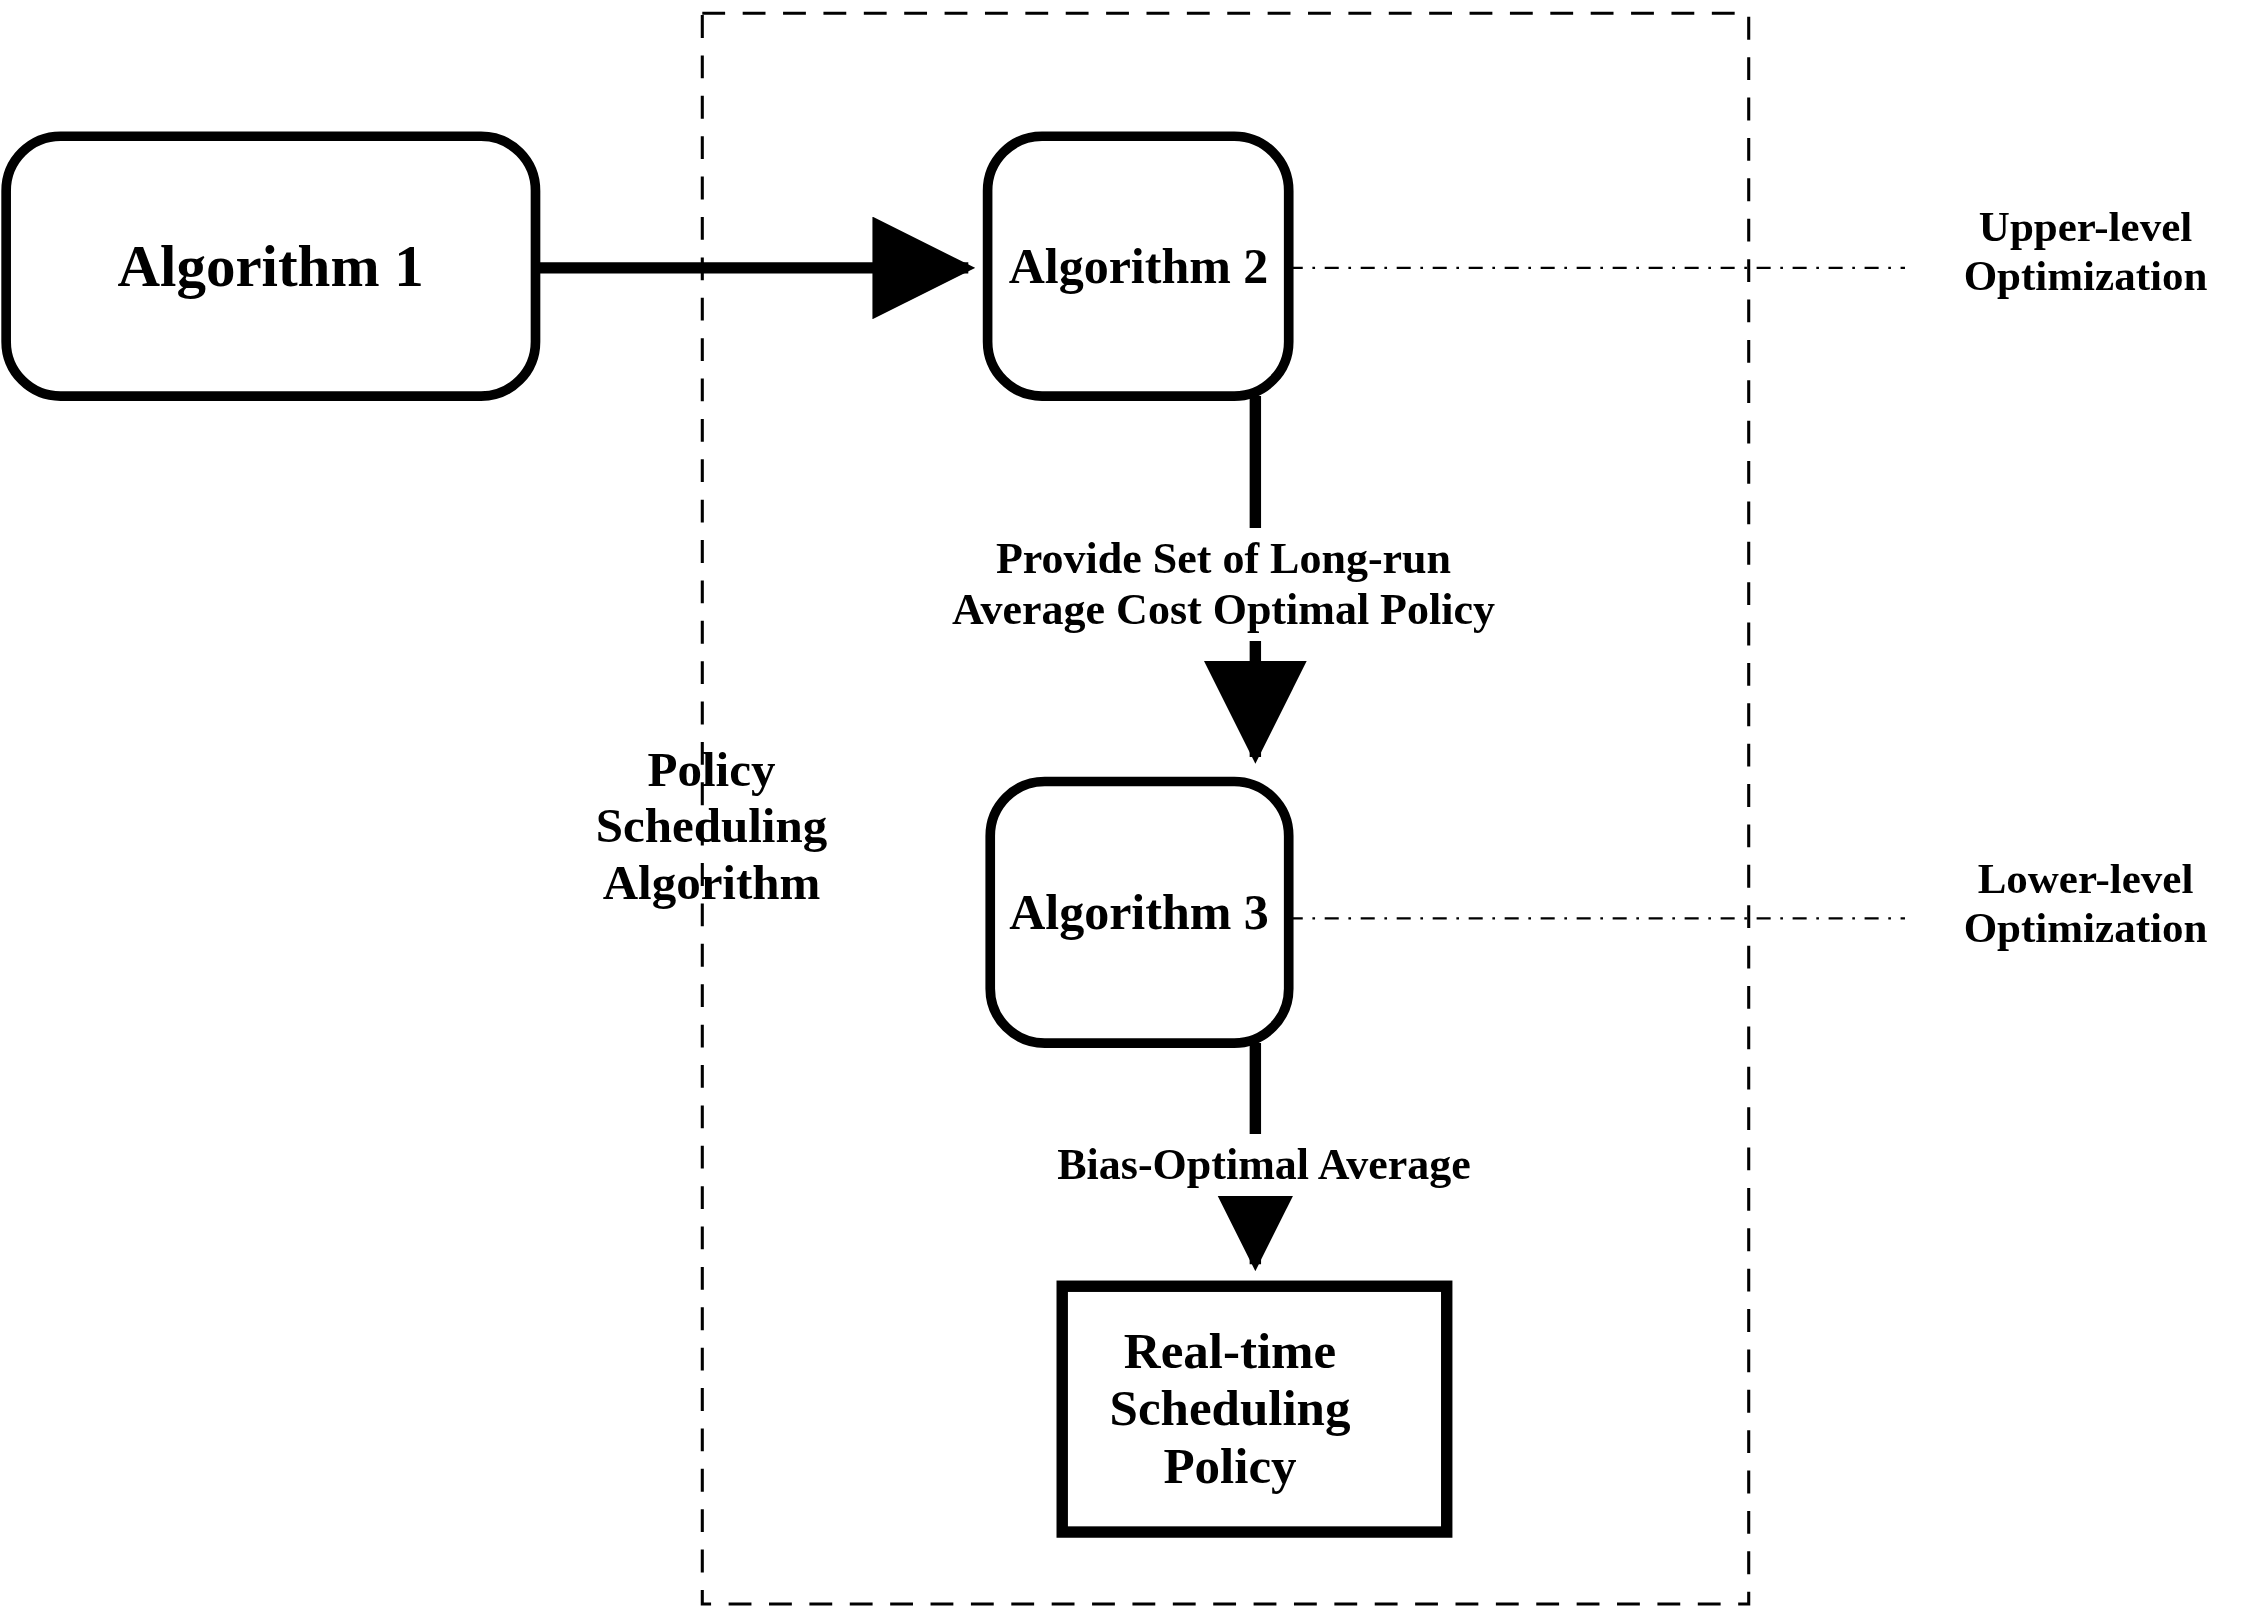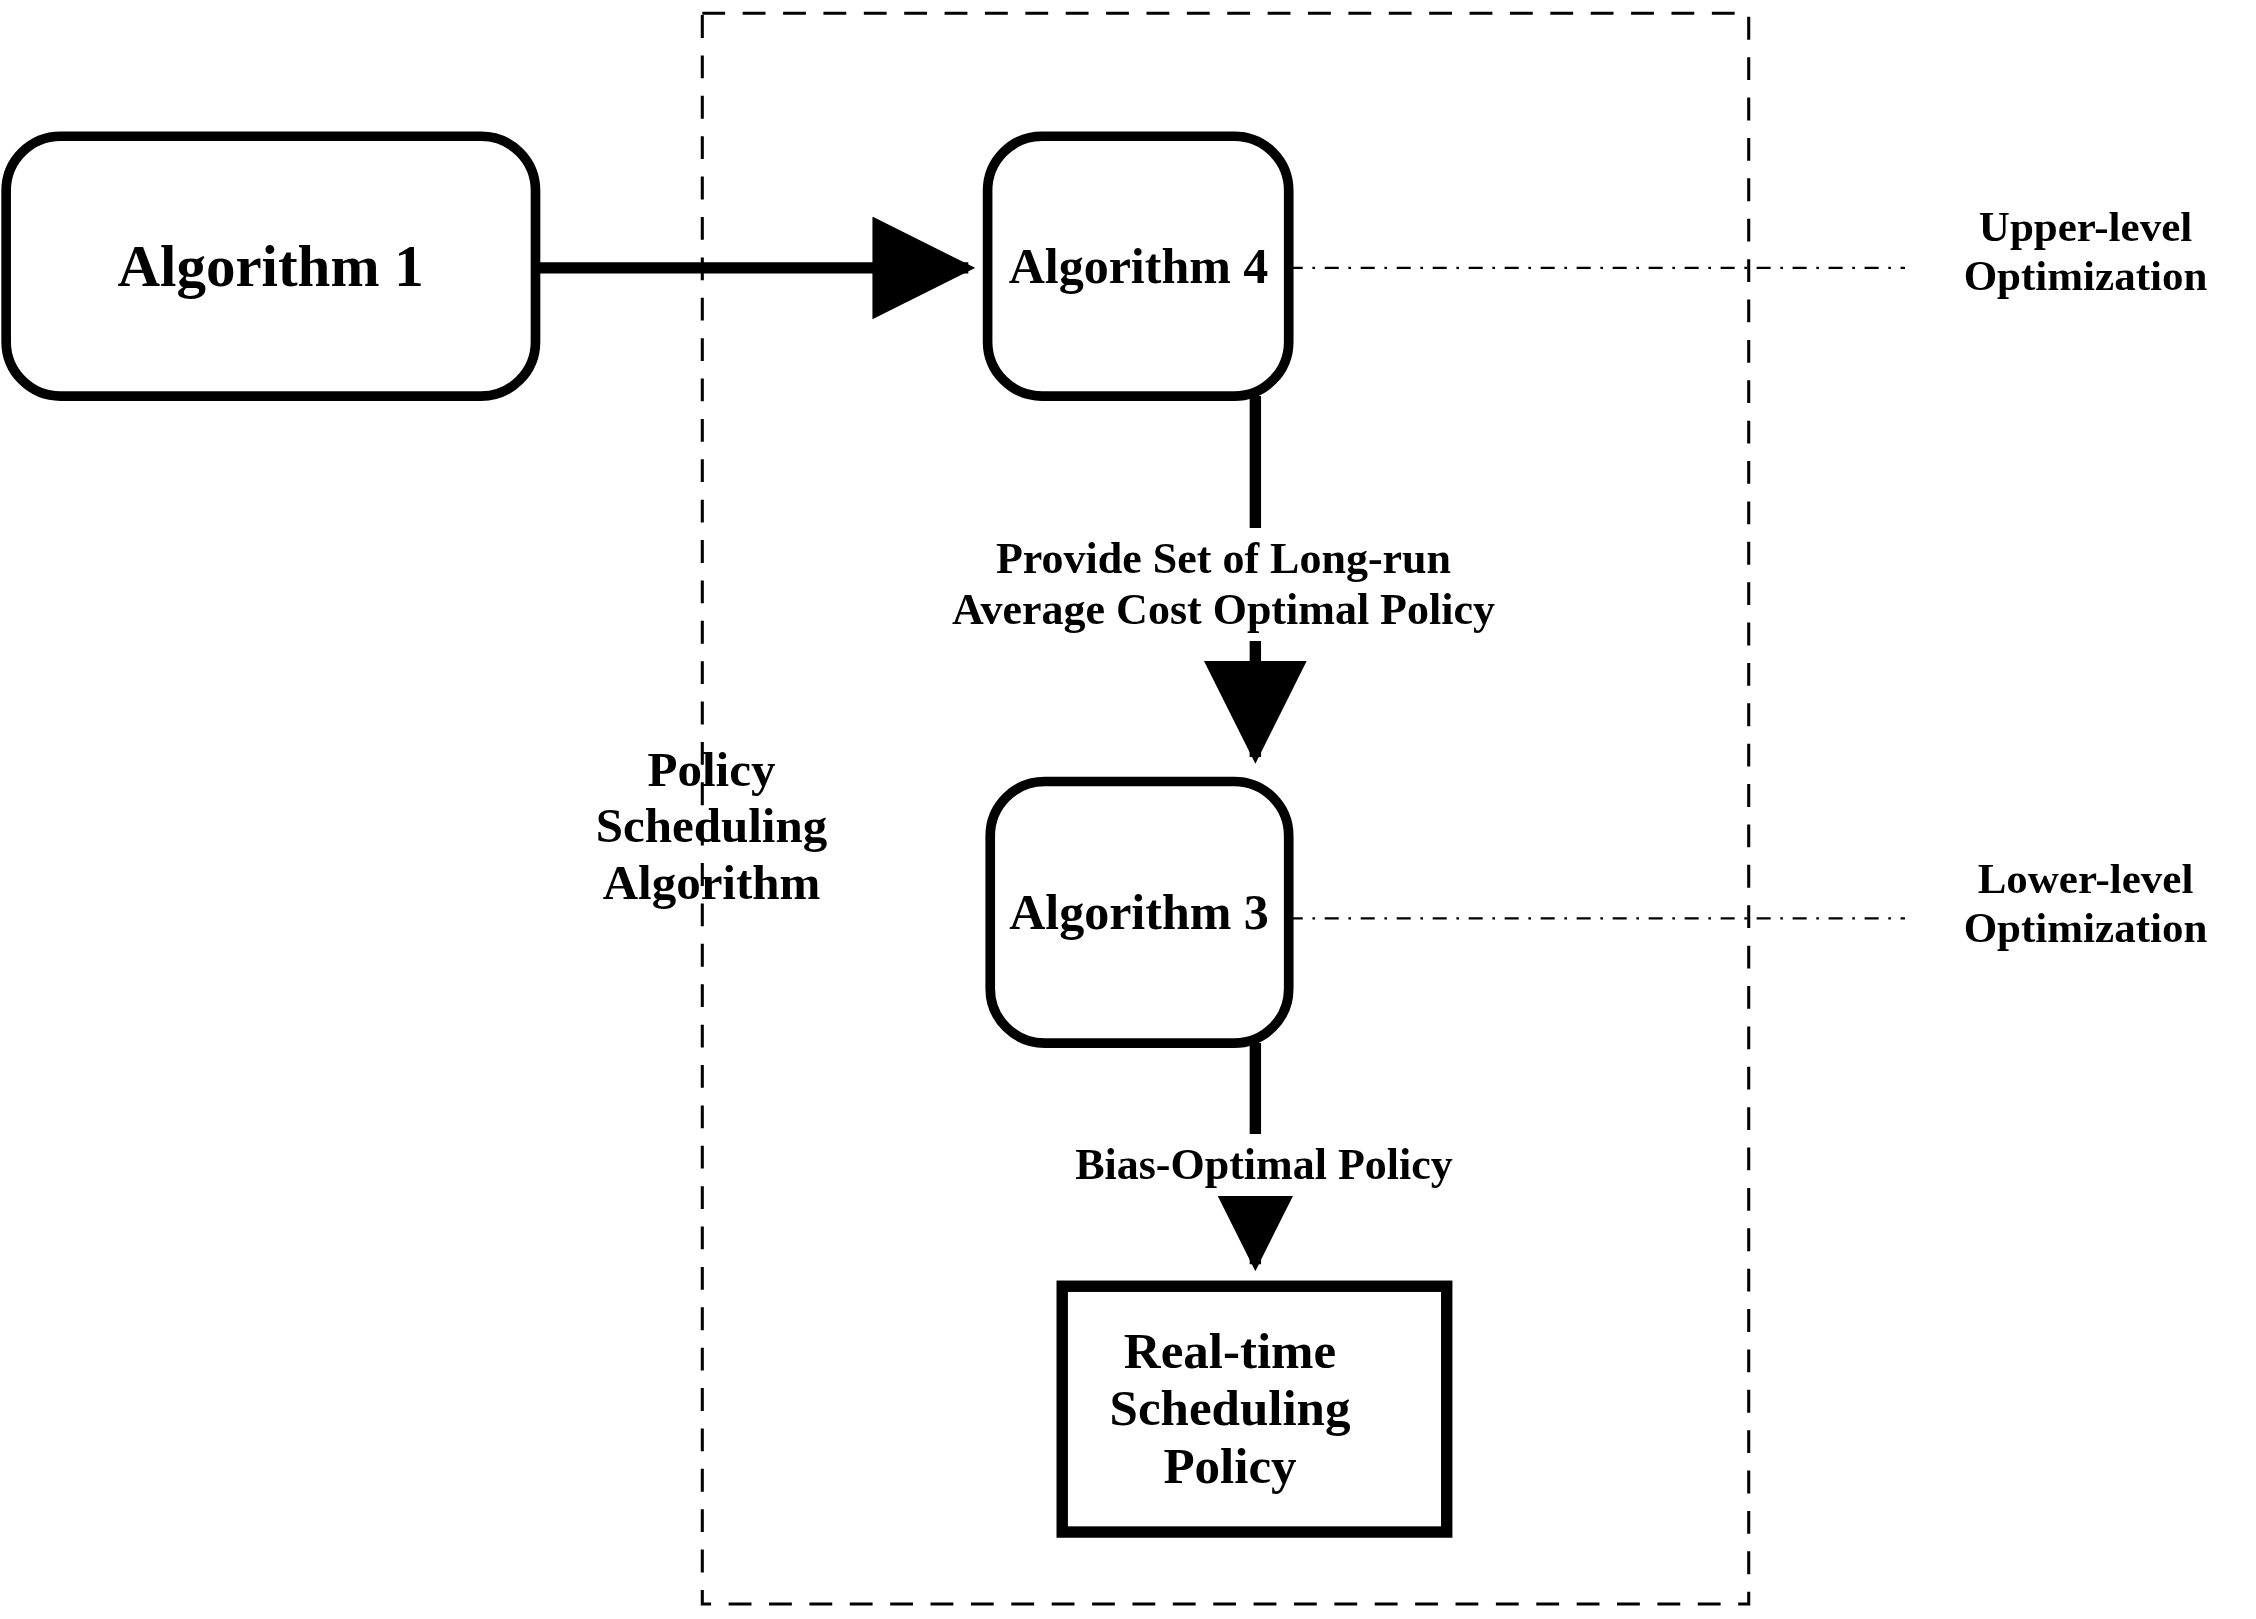--- a/index.html
+++ b/index.html
@@ -98,38 +98,38 @@
 
     <line x1="1430" y1="1188" x2="1430" y2="1440" stroke="#000000" stroke-width="13" marker-end="url(#arrow-down)"></line>
 
     <line x1="1468" y1="305" x2="2170" y2="305" stroke="#000000" stroke-width="2.6" stroke-dasharray="16 11 3 11"></line>
 
     <line x1="1468" y1="1046" x2="2170" y2="1046" stroke="#000000" stroke-width="2.6" stroke-dasharray="16 11 3 11"></line>
   </svg>
 
   <div class="node-label" id="node-algorithm-1">Algorithm 1</div>
 
-  <div class="node-label" id="node-algorithm-2">Algorithm 4</div>
+  <div class="node-label" id="node-algorithm-2">Algorithm 2</div>
 
   <div class="node-label" id="node-algorithm-3">Algorithm 3</div>
 
   <div class="node-label" id="node-realtime-policy">
     <div>
       <div>Real-time</div>
       <div>Scheduling</div>
       <div>Policy</div>
     </div>
   </div>
 
   <div class="edge-label" id="label-provide-set">
     <div>Provide Set of Long-run</div>
     <div>Average Cost Optimal Policy</div>
   </div>
 
-  <div class="edge-label" id="label-bias-optimal">Bias-Optimal Policy</div>
+  <div class="edge-label" id="label-bias-optimal">Bias-Optimal Average</div>
 
   <div class="free-label" id="label-policy-iteration">
     <div>Policy</div>
     <div>Scheduling</div>
     <div>Algorithm</div>
   </div>
 
   <div class="free-label" id="label-upper-level">
     <div>Upper-level</div>
     <div>Optimization</div>

